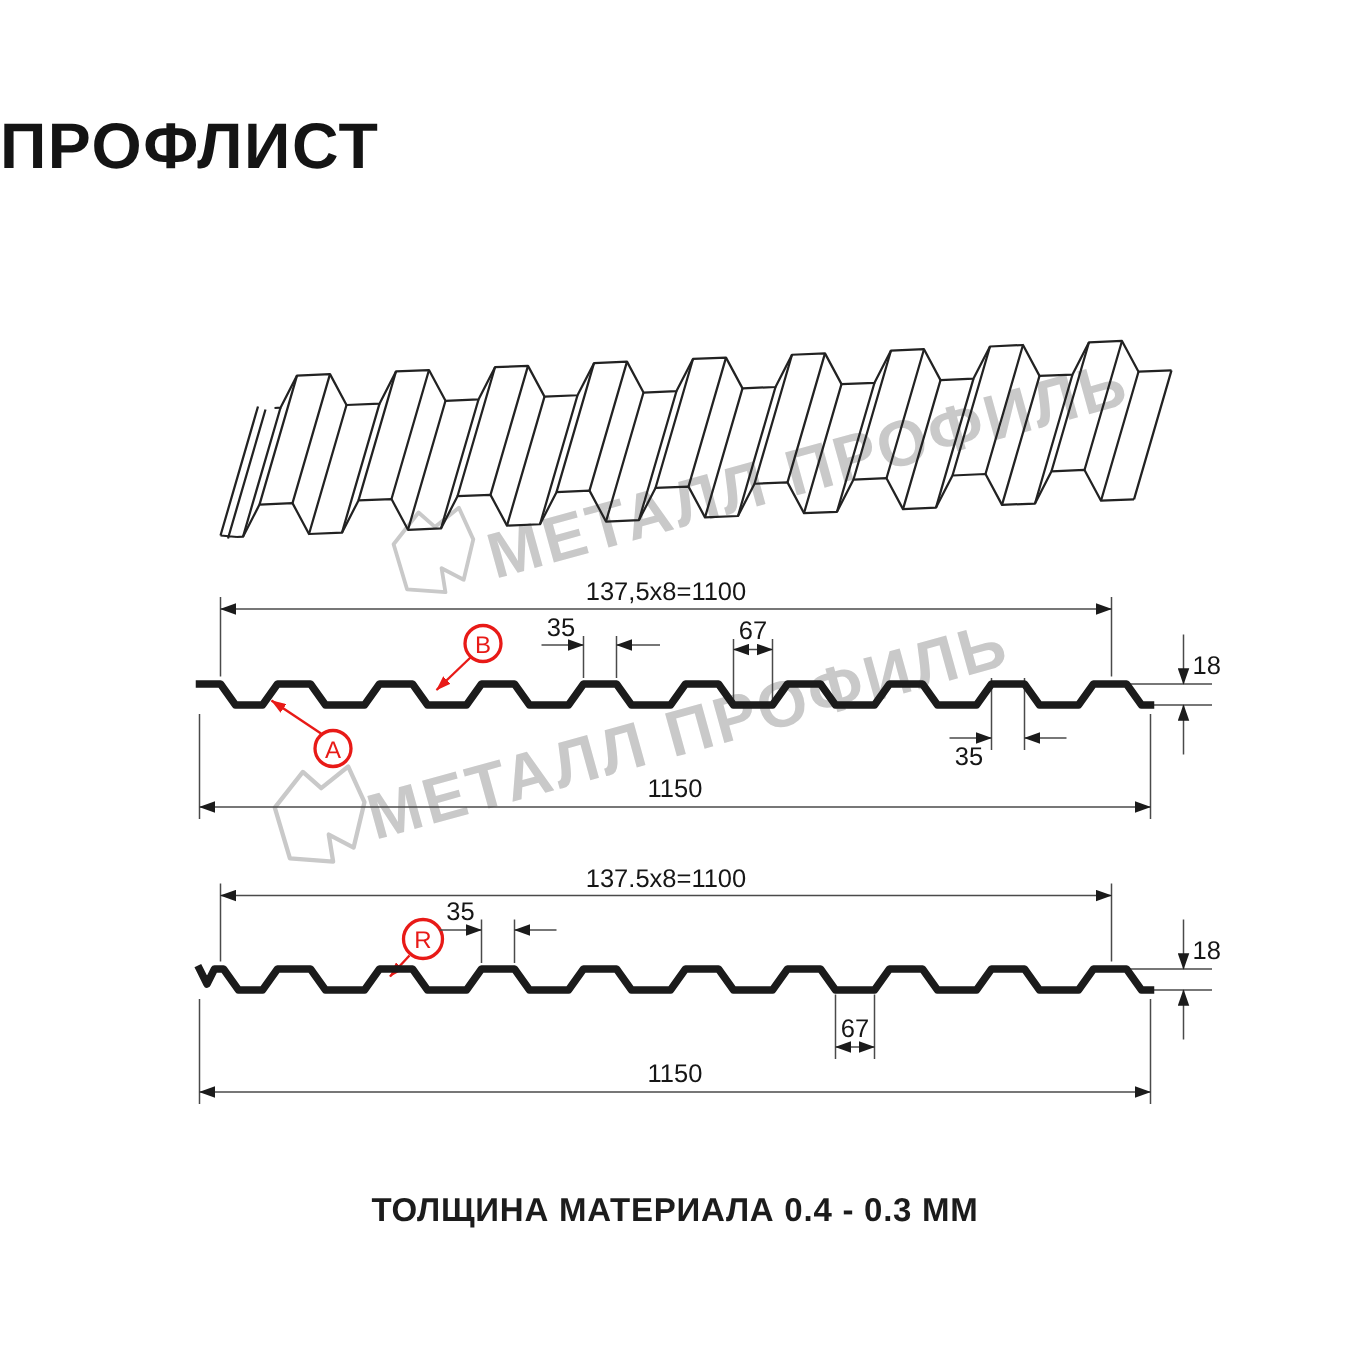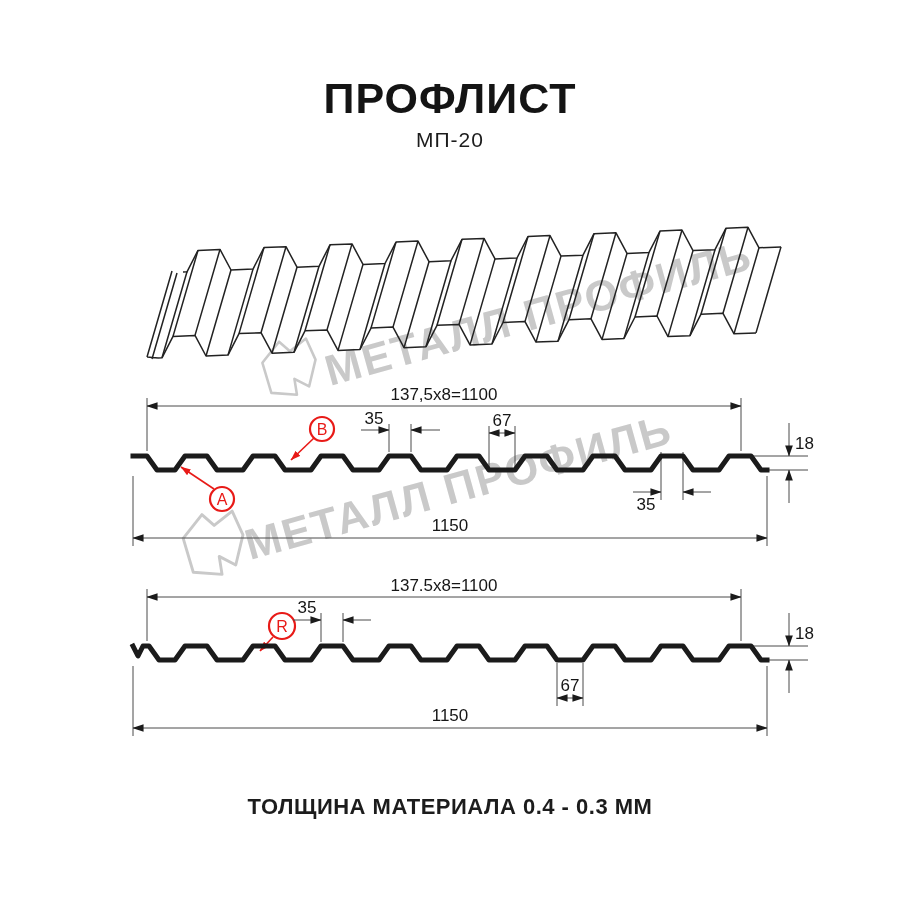--- a/index.html
+++ b/index.html
@@ -8,21 +8,21 @@
     --red:#e81a17;
     --wm:#c9c9c9;
     --bg:#ffffff;
   }
   html,body{margin:0;padding:0;background:#fff;}
   .page{
     position:relative;width:900px;height:900px;background:var(--bg);
     overflow:hidden;font-family:"Liberation Sans",sans-serif;
   }
   .title{
-    position:absolute;left:0;right:0;top:74px;text-align:center;
+    position:absolute;left:0;right:0;top:74px;text-align:left;
     font:700 43px "Liberation Sans",sans-serif;letter-spacing:1px;color:#141414;
   }
   .subtitle{
     position:absolute;left:0;right:0;top:128px;text-align:center;
     font:500 21px "Liberation Sans",sans-serif;letter-spacing:1px;color:#1c1c1c;
   }
   .footer{
     position:absolute;left:0;right:0;top:794px;text-align:center;
     font:700 22px "Liberation Sans",sans-serif;letter-spacing:.5px;color:#1c1c1c;
   }
@@ -36,21 +36,20 @@
   .sheet{stroke:#222;stroke-width:1.5;fill:none;stroke-linejoin:round;}
   .wmtxt{font:700 43px "Liberation Sans",sans-serif;fill:var(--wm);letter-spacing:2px;}
   .wmlogo{stroke:var(--wm);stroke-width:4;fill:none;stroke-linejoin:round;}
 </style>
 </head>
 <body>
 
 <div class="page">
 
   <div class="title">ПРОФЛИСТ</div>
-  <div class="subtitle">МП-20</div>
 
   <svg class="canvas" width="900" height="900" viewBox="0 0 900 900">
     <defs>
       <marker id="mB" viewBox="0 0 10 7" refX="9.6" refY="3.5" markerWidth="11" markerHeight="8" markerUnits="userSpaceOnUse" orient="auto-start-reverse">
         <path d="M0,0 L10,3.5 L0,7 Z" fill="#1b1b1b"></path>
       </marker>
       <marker id="mR" viewBox="0 0 10 7" refX="9.6" refY="3.5" markerWidth="10" markerHeight="7" markerUnits="userSpaceOnUse" orient="auto-start-reverse">
         <path d="M0,0 L10,3.5 L0,7 Z" fill="#e81a17"></path>
       </marker>
     </defs>

